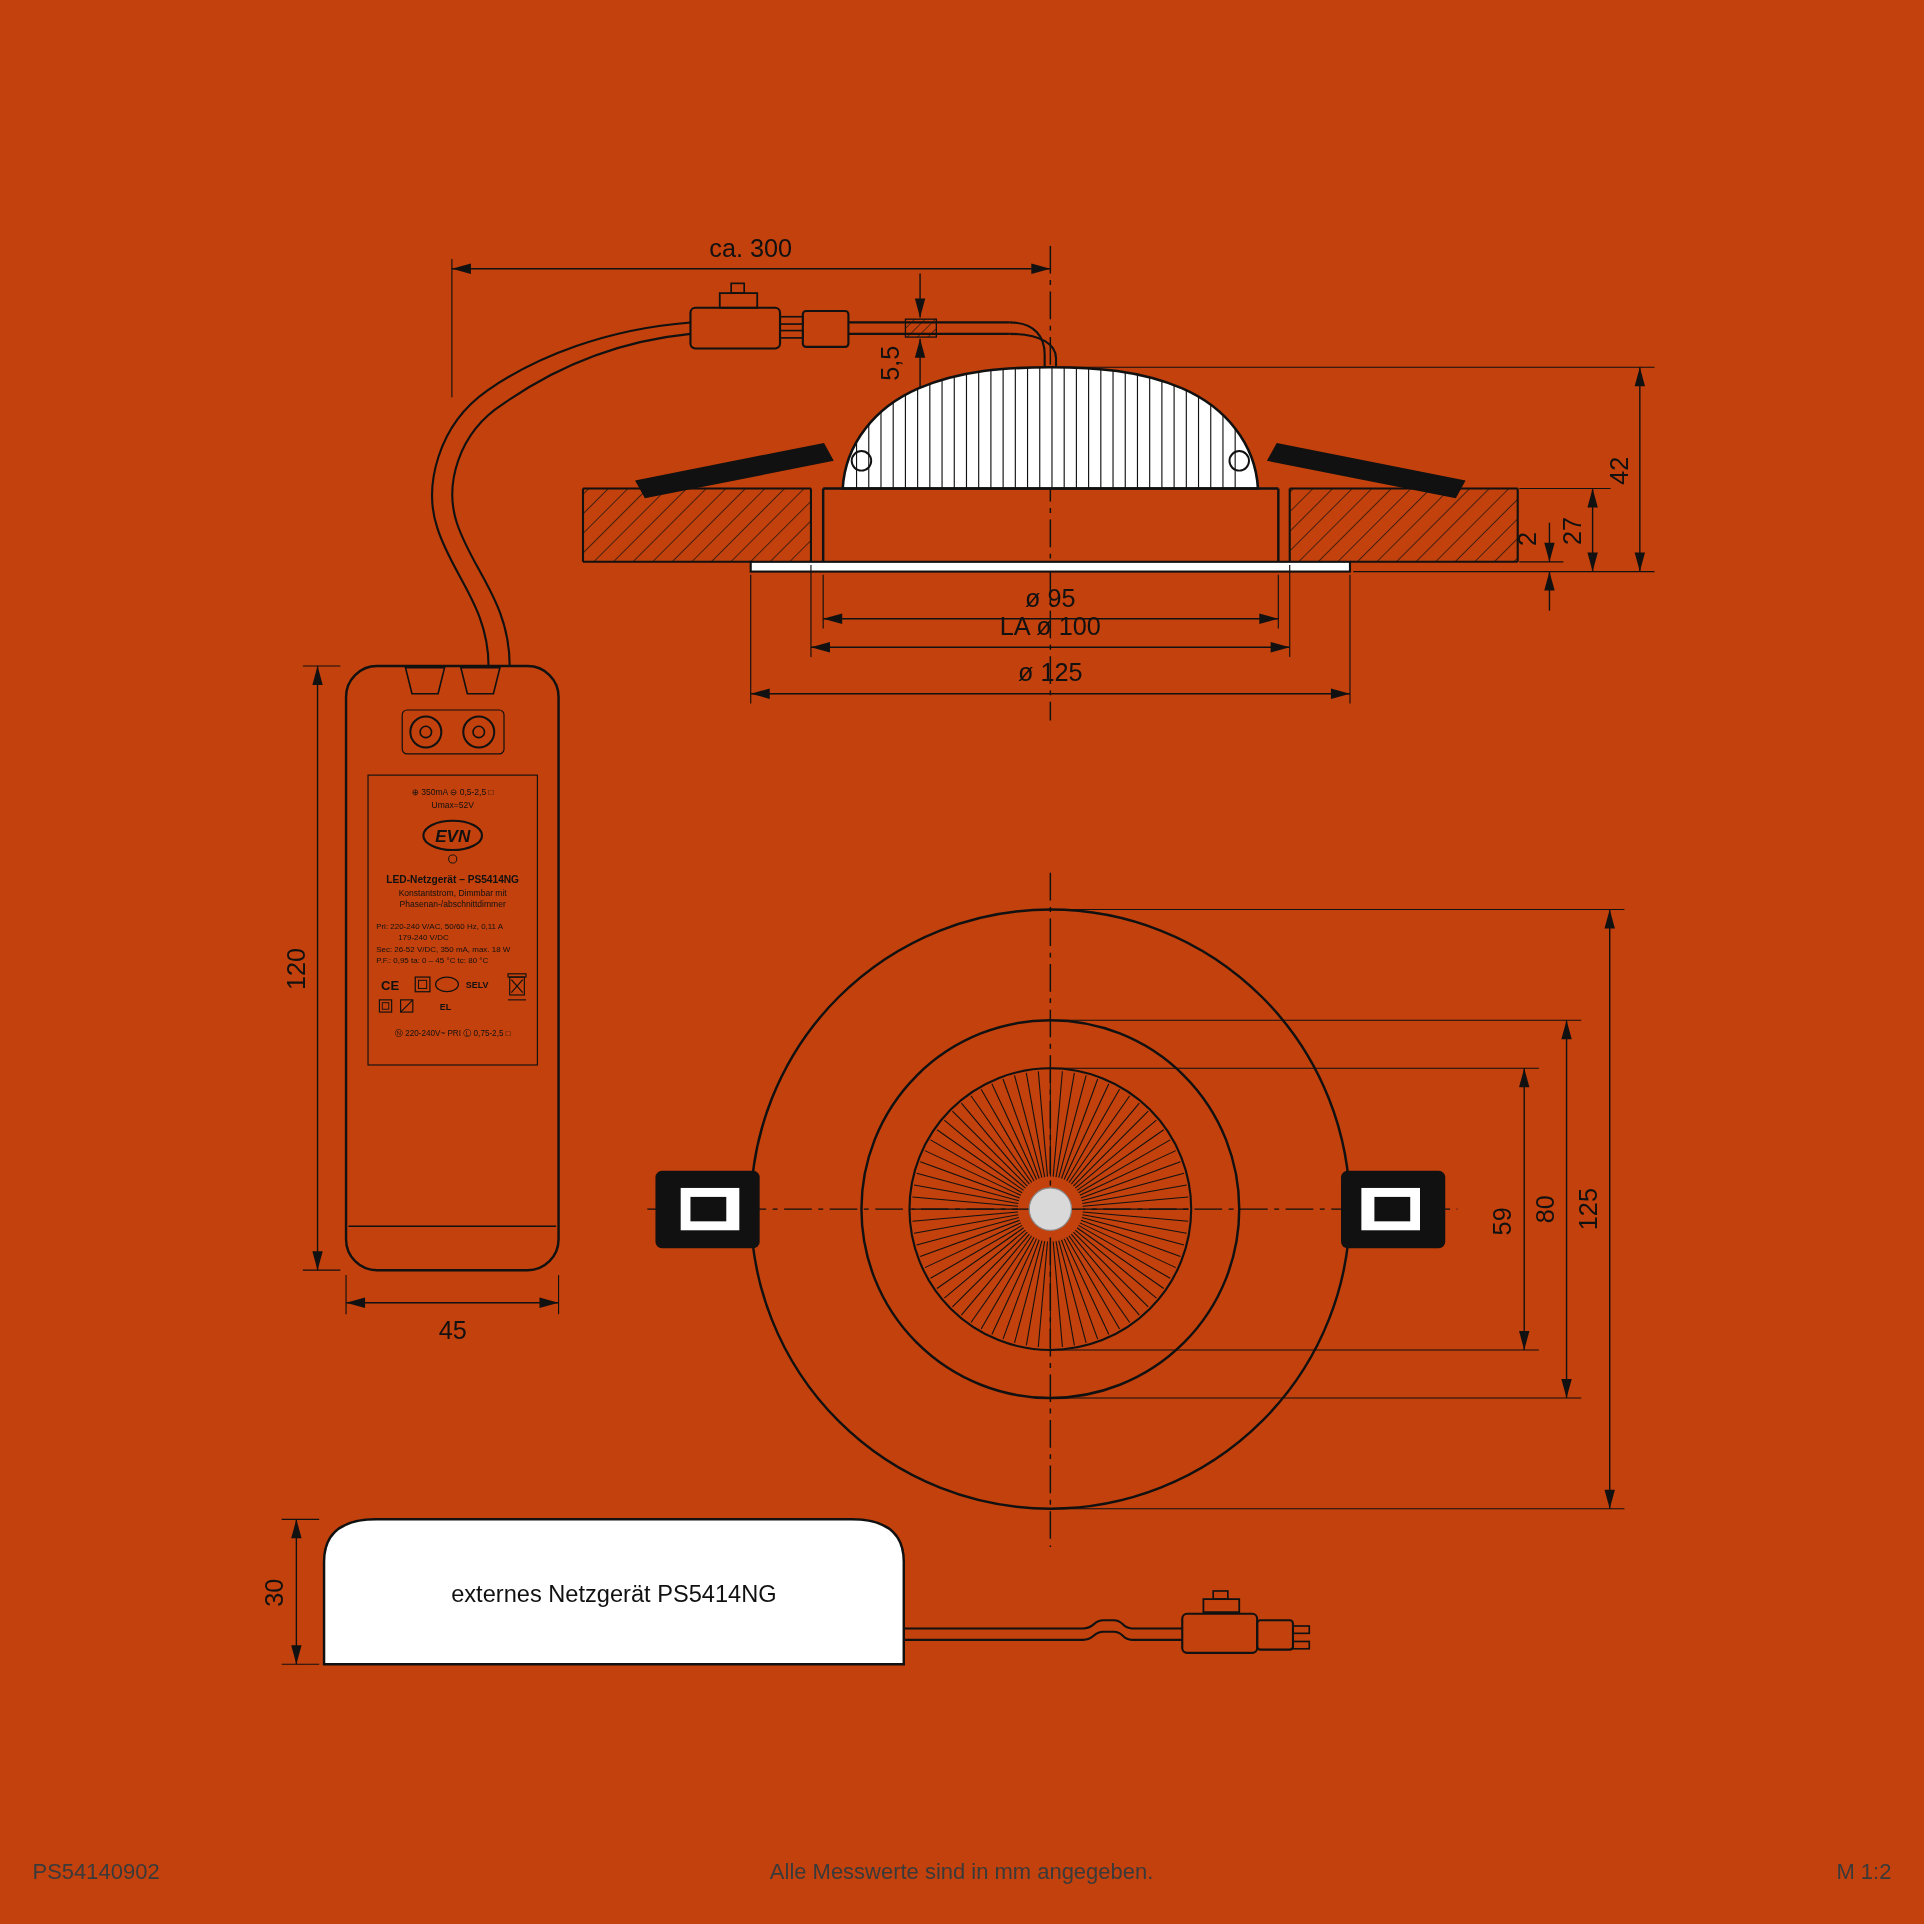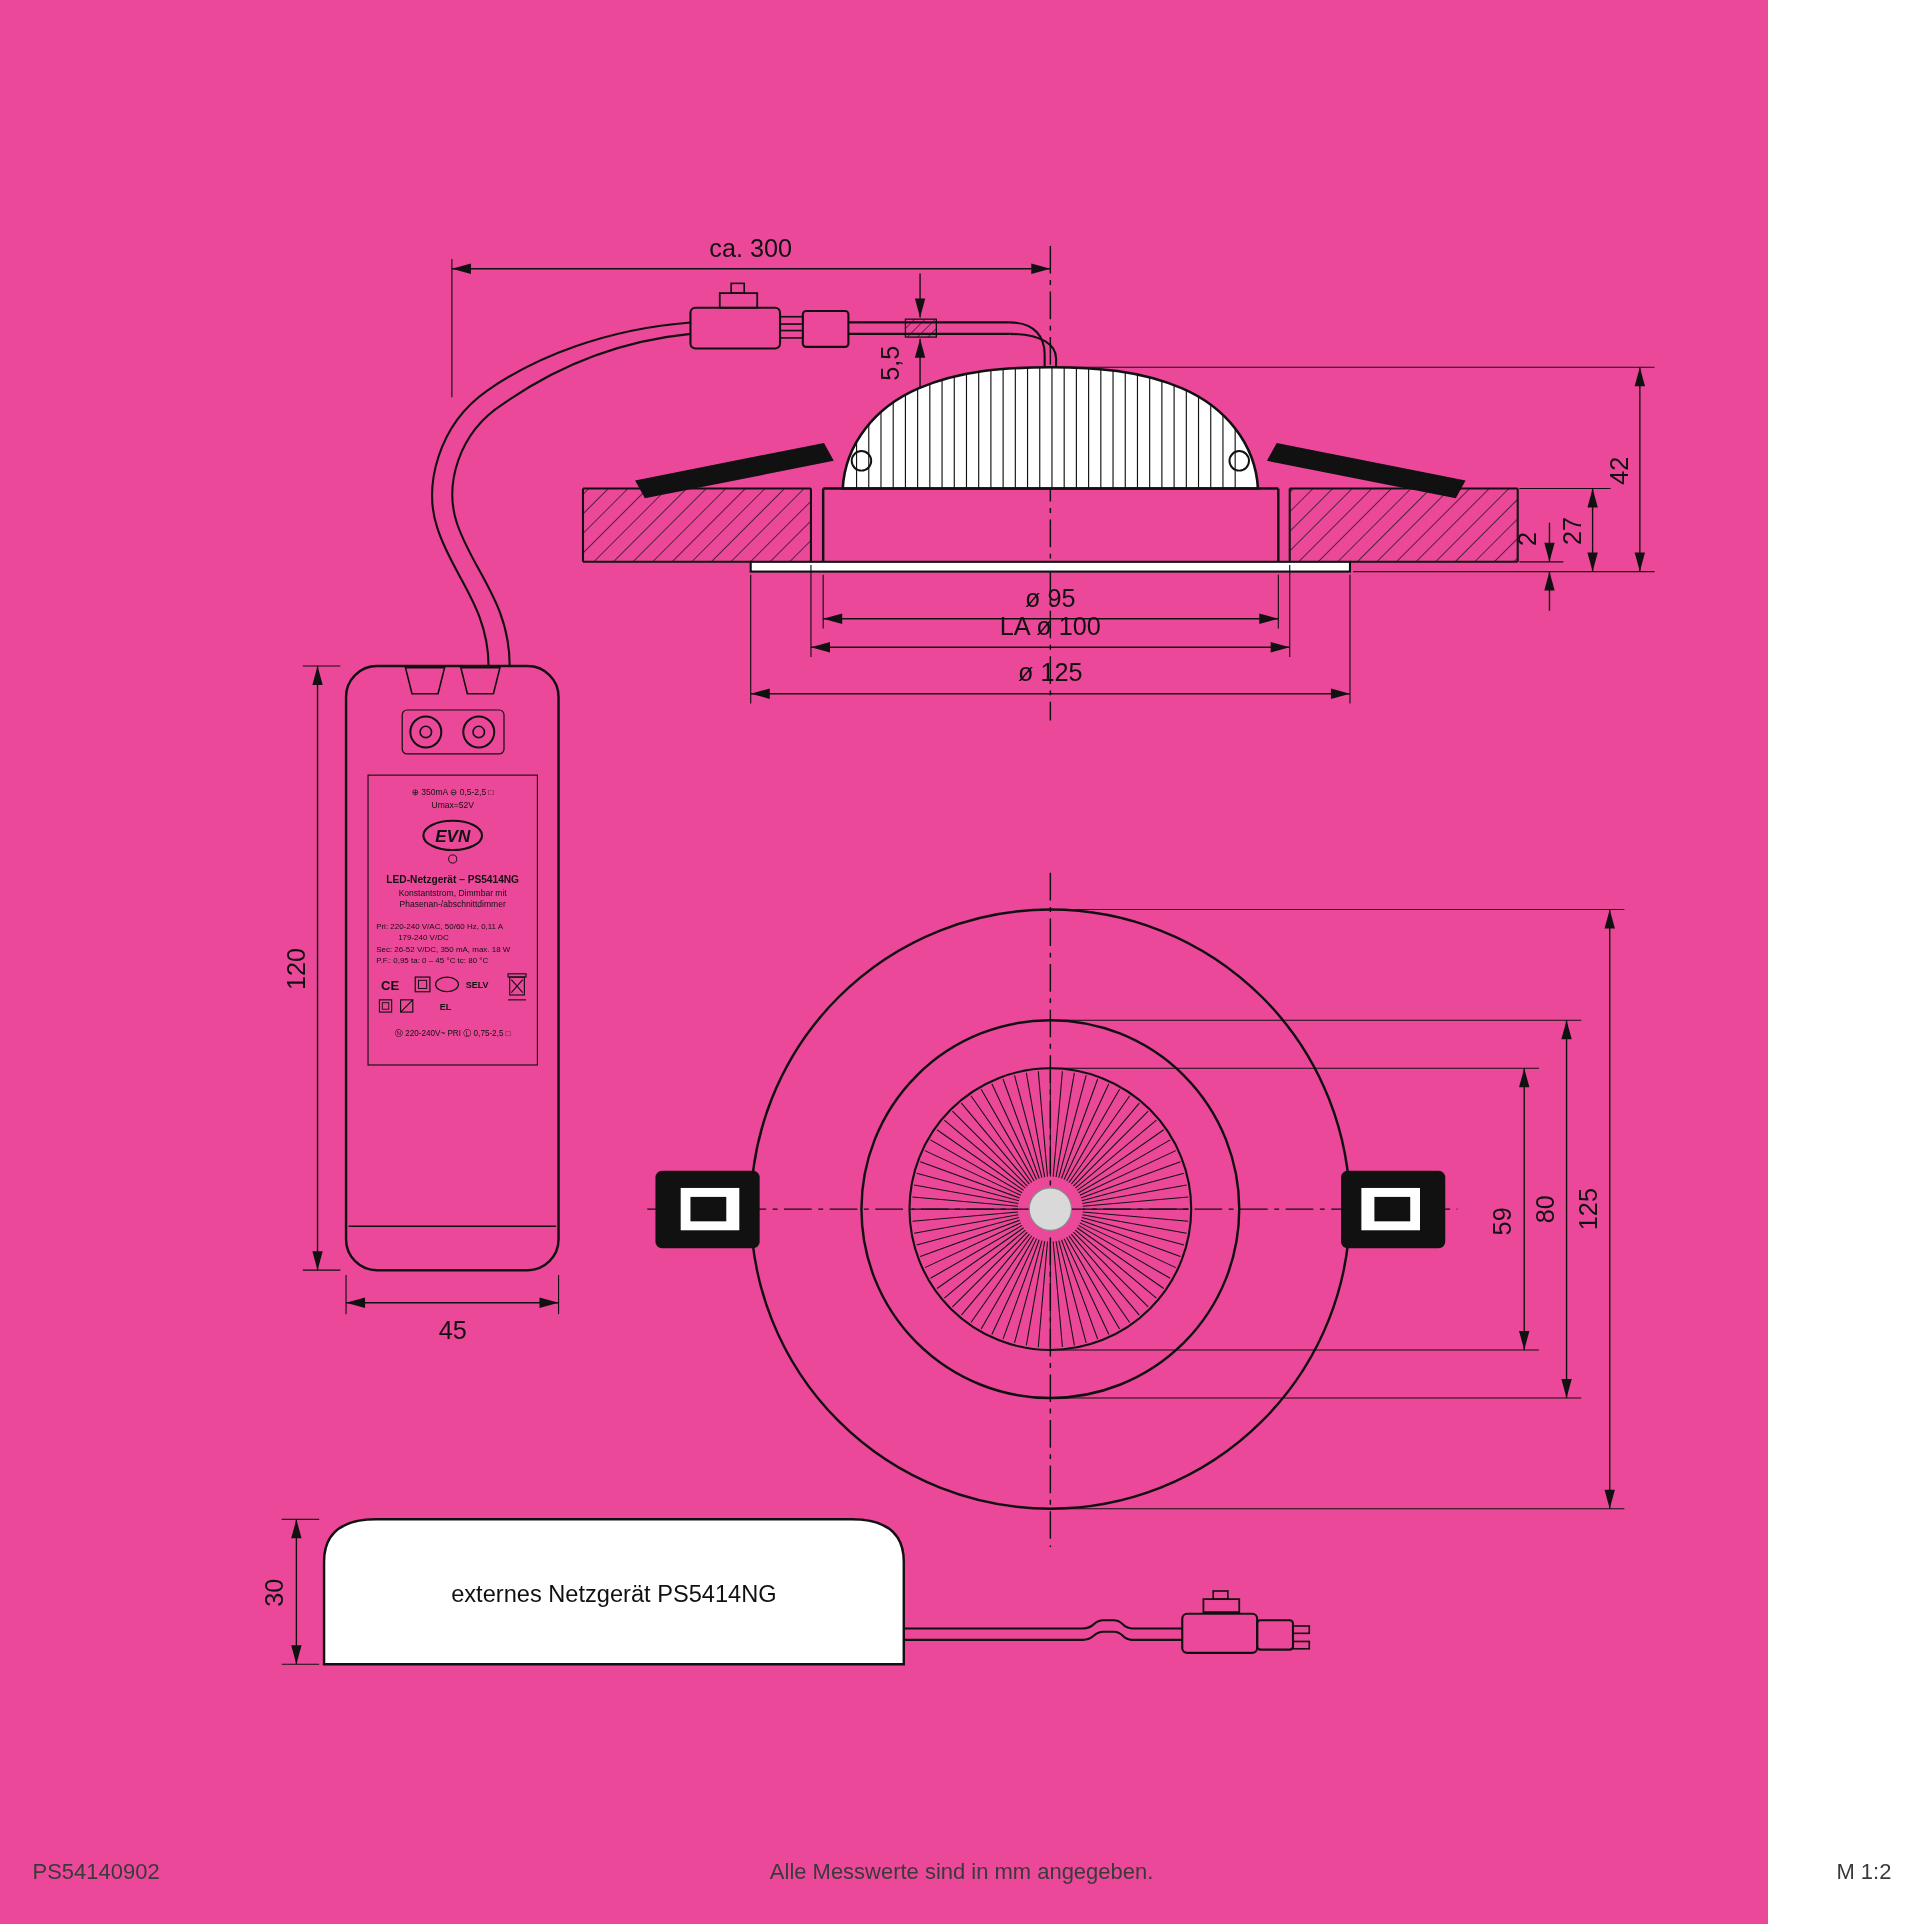--- a/index.html
+++ b/index.html
@@ -1,16 +1,16 @@
 <!DOCTYPE html>
 <html style="font-size:13px"><head>
 <meta charset="utf-8">
 <style>
   html,body{margin:0;padding:0;background:#fff;}
-  .sheet{width:1768px;height:1924px;position:relative;background:#ec4899;font-family:"Liberation Sans",sans-serif;}
+  .sheet{width:1924px;height:1924px;position:relative;background:#c2410c;font-family:"Liberation Sans",sans-serif;}
   svg{display:block;}
   text{fill:#111;font-family:"Liberation Sans",sans-serif;}
   .dim{font-size:31px;}
   .foot{font-size:27px;fill:#3a3a3a;}
   .lbl-tiny{font-size:10.5px;}
   .lbl-spec{font-size:9.8px;}
   .outline{fill:none;stroke:#111;}
   .dimline{stroke:#111;stroke-width:1.7;fill:none;}
   .extline{stroke:#111;stroke-width:1.4;fill:none;}
   .center{stroke:#111;stroke-width:1.8;stroke-dasharray:34 8 6 8;fill:none;}

